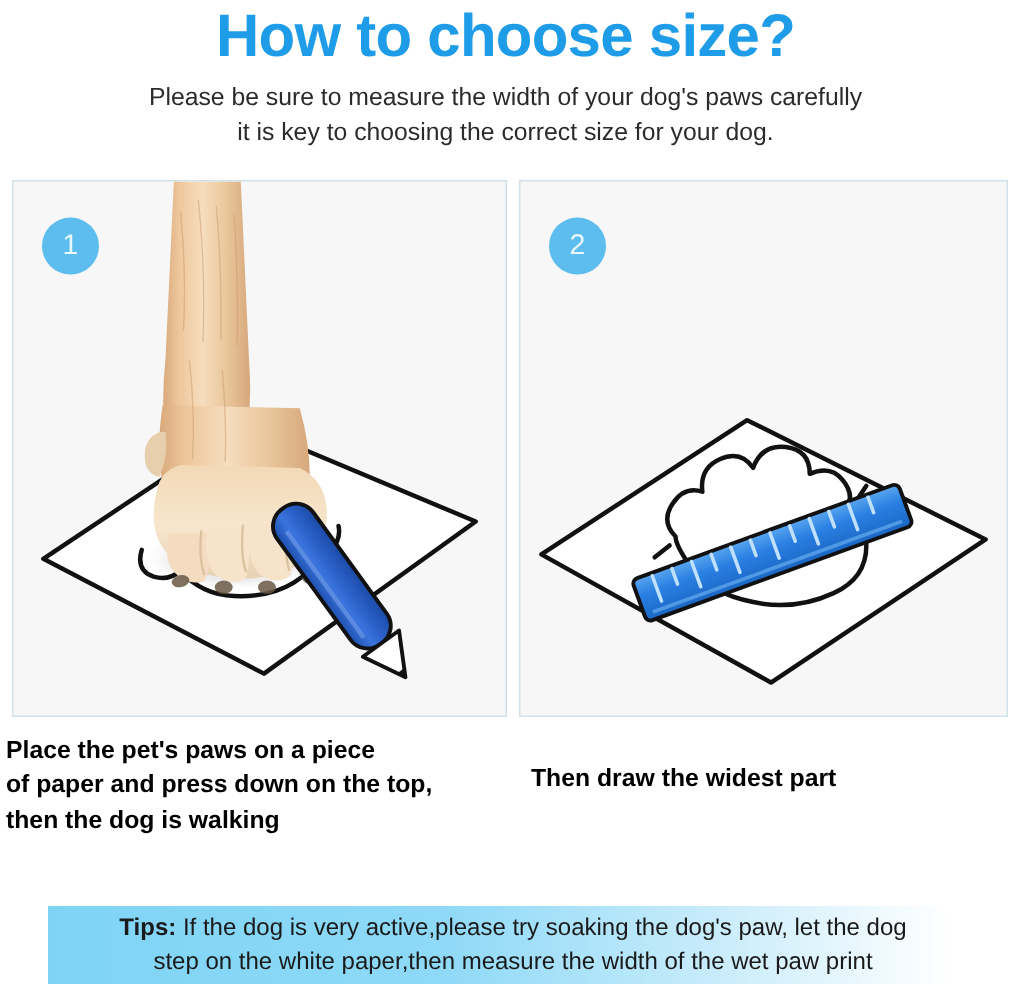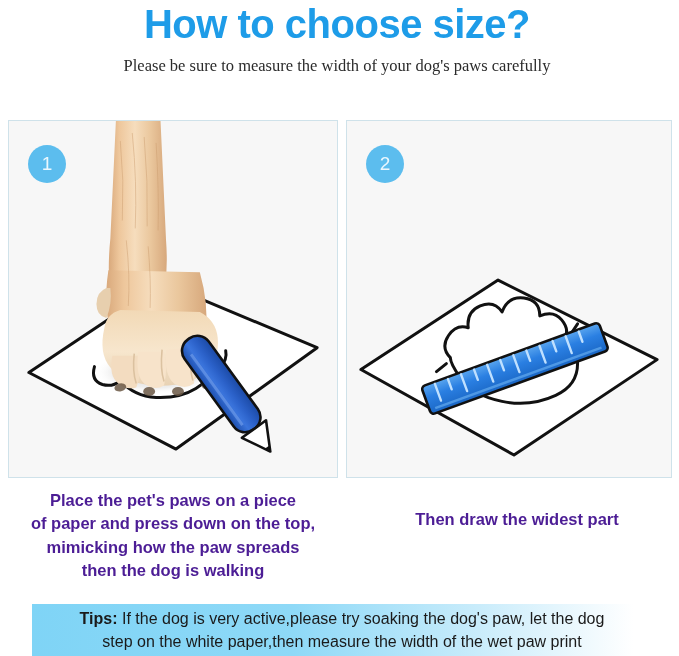--- a/index.html
+++ b/index.html
@@ -32,21 +32,21 @@
     color: #1e9ce8;
     line-height: 1.1;
     font-family: "Liberation Sans", sans-serif;
   }
   #subtitle {
     margin: 0;
     padding-top: 8px;
     font-size: 16.5px;
     color: #2b2b2b;
     line-height: 1.42;
-    font-family: Liberation Serif, serif;
+    font-family: Liberation Sans, sans-serif;
   }
   #subtitle .sub-line { display: block; }
 
   
   .panel {
     position: absolute;
     top: 120px;
     height: 358px;
     background: #f7f7f7;
     border: 1px solid #cfe2ea;
@@ -68,24 +68,24 @@
     text-align: center;
     font-family: "Liberation Sans", sans-serif;
     z-index: 5;
   }
 
   .scene { position: absolute; left: 0; top: 0; width: 100%; height: 100%; }
 
   
   .caption {
     position: absolute;
-    text-align: center;
+    text-align: left;
     font-size: 16.5px;
     font-weight: bold;
-    color: #4c1d95;
+    color: #000000;
     line-height: 1.42;
     font-family: "Liberation Sans", sans-serif;
   }
   #caption-1 { left: 4px;   top: 489px; width: 338px; }
   #caption-2 { left: 354px; top: 508px; width: 326px; }
   .caption .cap-line { display: block; }
 
   
   #tips {
     position: absolute;
@@ -104,20 +104,21 @@
   #tips .tip-line { display: block; }
   #tips .tips-label { font-weight: bold; margin-top: 33px; }
 </style>
 </head>
 <body>
 
 <div id="header">
   <h1 id="title">How to choose size?</h1>
   <div id="subtitle">
     <span class="sub-line">Please be sure to measure the width of your dog's paws carefully</span>
+    <span class="sub-line">it is key to choosing the correct size for your dog.</span>
   </div>
 </div>
 
 <div class="panel" id="panel-1">
   <div class="badge">1</div>
 
   <svg class="scene" viewBox="0 0 330 358">
     <defs>
       <linearGradient id="furGrad" x1="0" y1="0" x2="1" y2="0">
         <stop offset="0%" stop-color="#d9a97c"></stop>
@@ -247,21 +248,20 @@
         <line x1="242" y1="238" x2="242" y2="249"></line>
       </g>
       <line x1="80" y1="261" x2="258" y2="261" stroke="#6fb6f5" stroke-width="2.5" opacity="0.6"></line>
     </g>
   </svg>
 </div>
 
 <div class="caption" id="caption-1">
   <span class="cap-line">Place the pet's paws on a piece</span>
   <span class="cap-line">of paper and press down on the top,</span>
-  <span class="cap-line">mimicking how the paw spreads</span>
   <span class="cap-line">then the dog is walking</span>
 </div>
 
 <div class="caption" id="caption-2">
   <span class="cap-line">Then draw the widest part</span>
 </div>
 
 <div id="tips">
   <span class="tip-line"><span class="tips-label">Tips:</span><span> If the dog is very active,please try soaking the dog's paw,  let the dog</span></span>
   <span class="tip-line">step on the white paper,then measure the width of the wet paw print</span>

